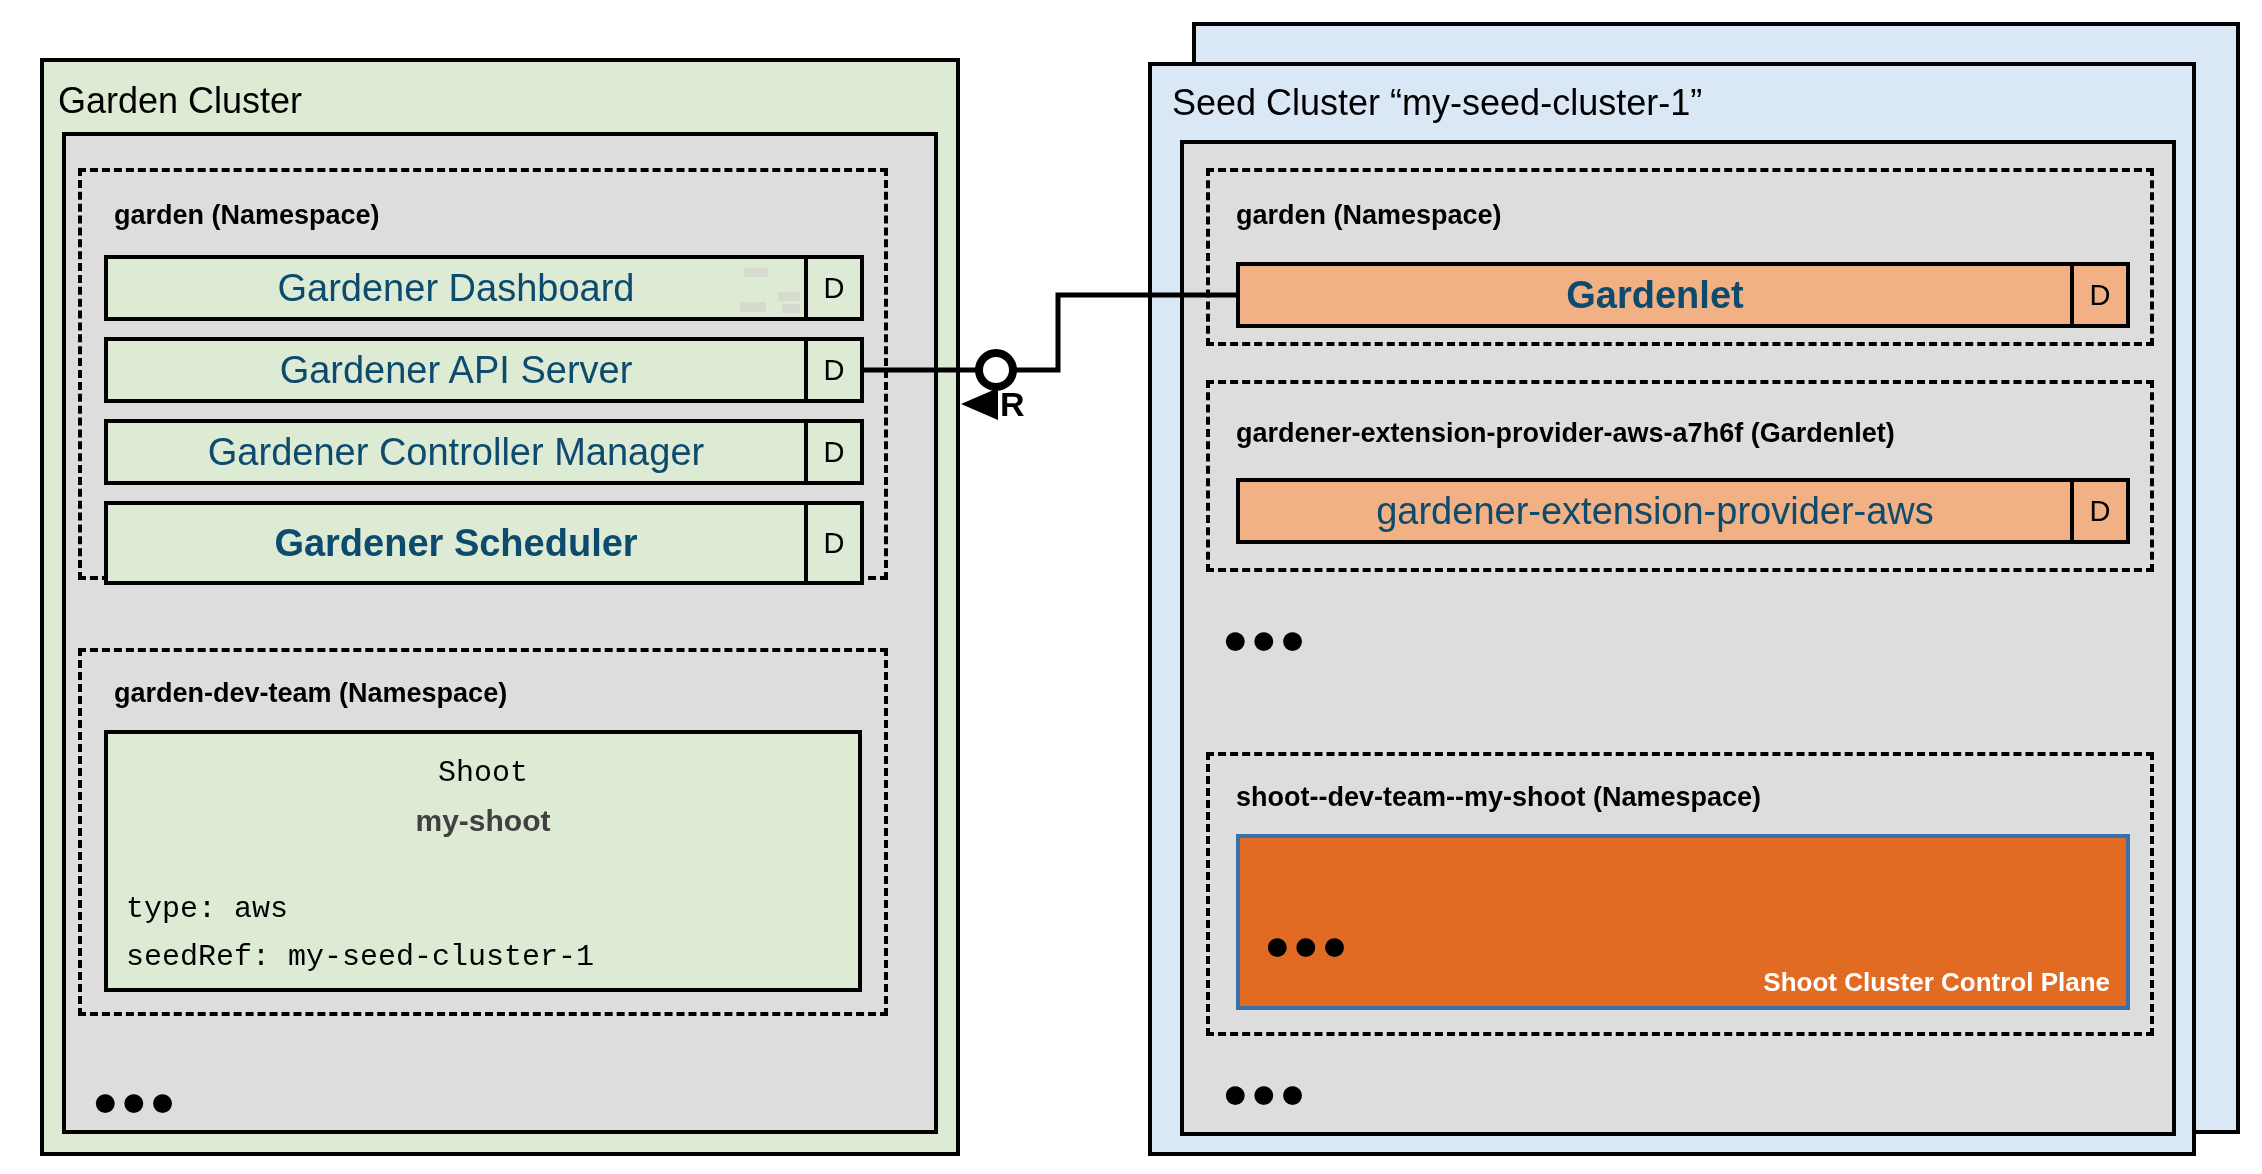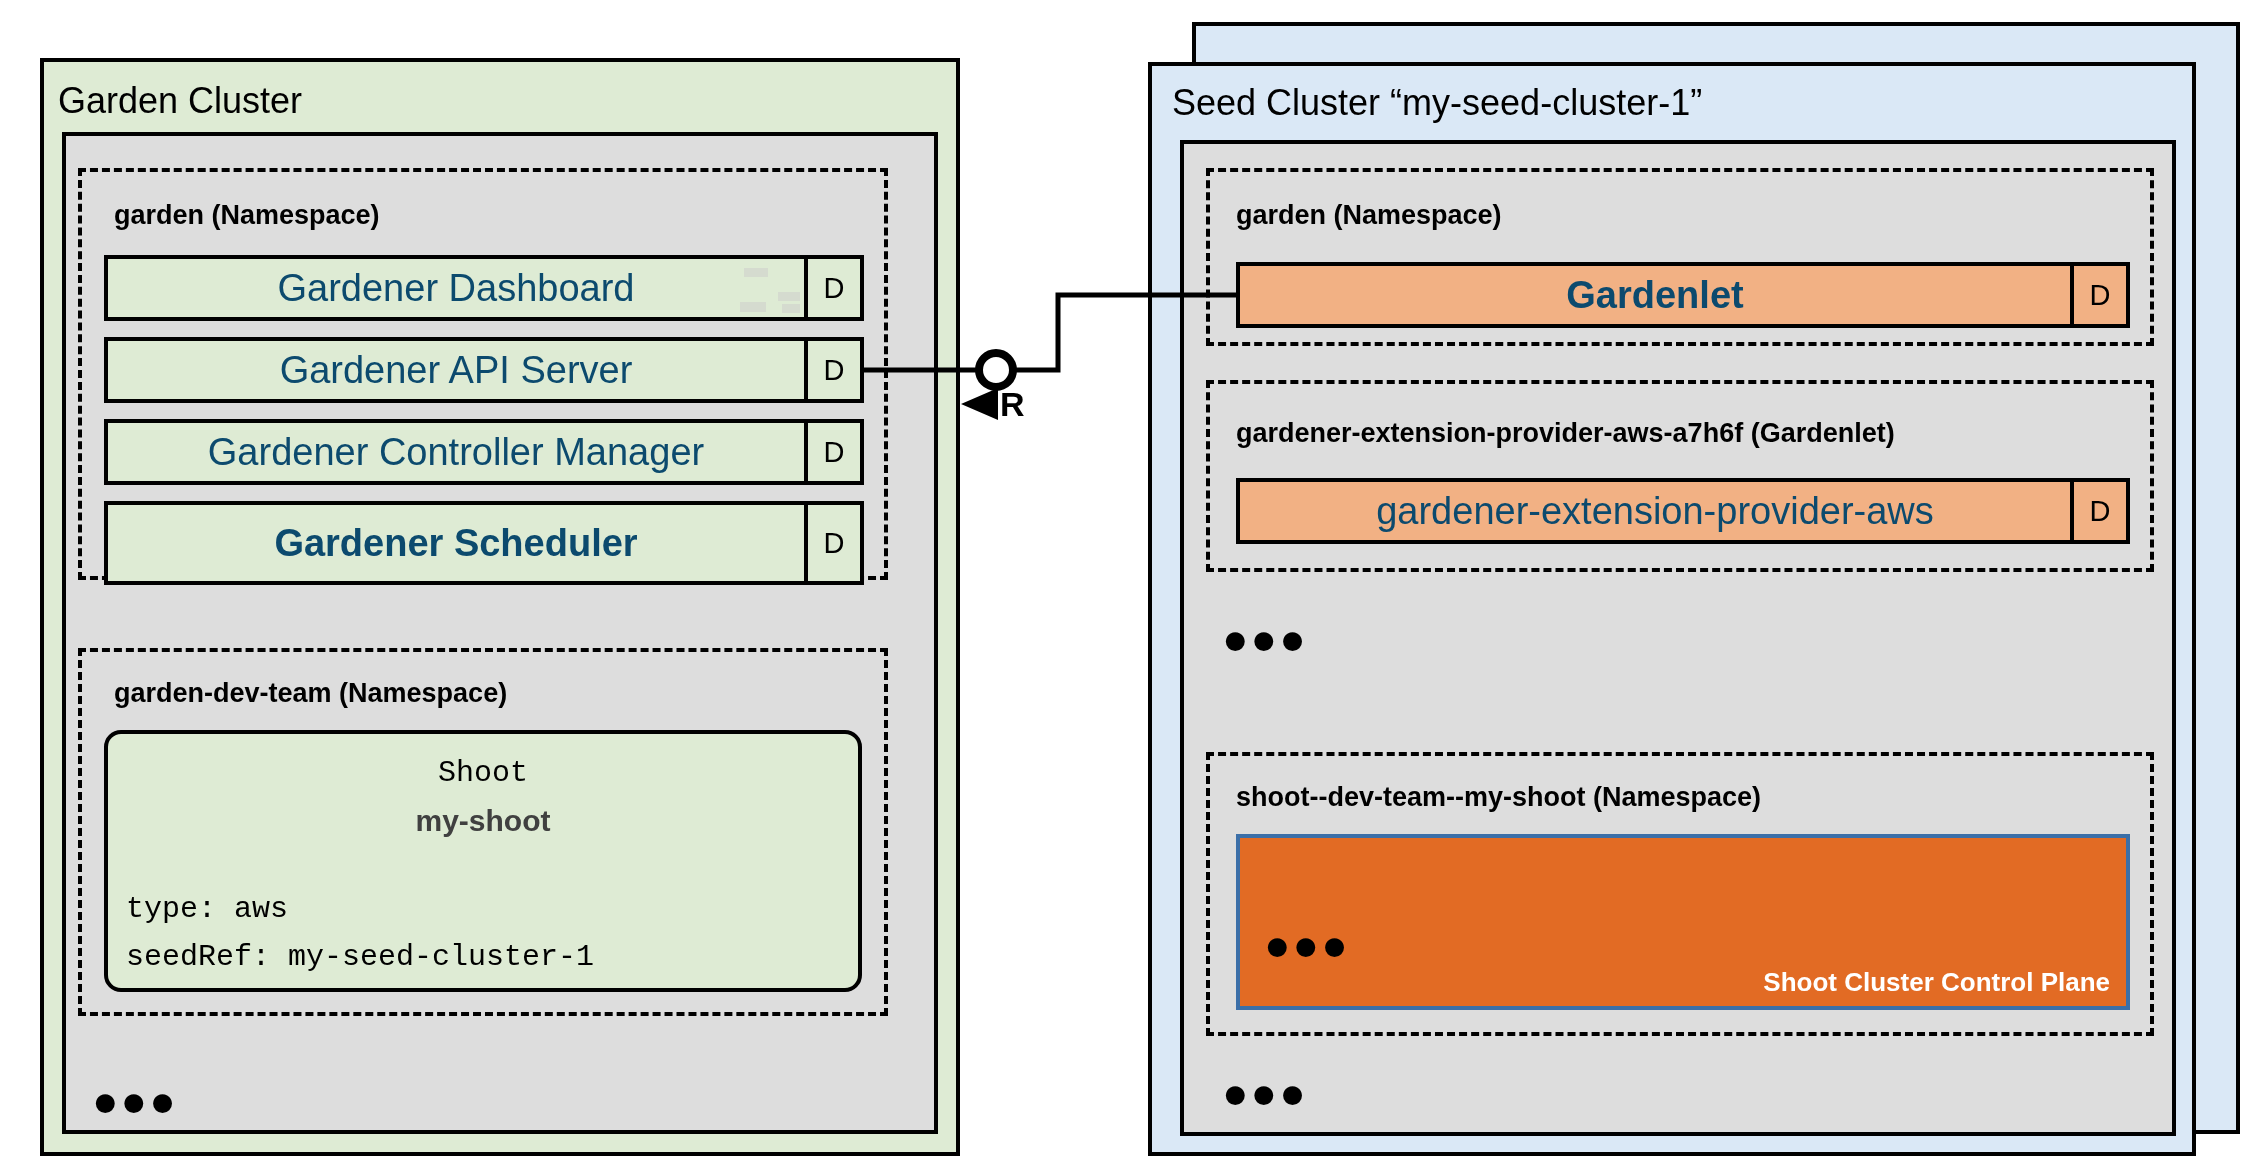--- a/index.html
+++ b/index.html
@@ -196,21 +196,21 @@
 
   <div class="comp fill-green" style="left:104px; top:501px; width:760px; height:84px;">
     <div class="comp-name fill-green bold">Gardener Scheduler</div>
     <div class="comp-badge fill-green">D</div>
   </div>
 
   <div class="dashbox" style="left:78px; top:648px; width:810px; height:368px;"></div>
 
   <div class="ns-label" style="left:114px; top:678px;">garden-dev-team (Namespace)</div>
 
-  <div class="shoot-card" style="left:104px; top:730px; width:758px; height:262px;border-radius:17px;">
+  <div class="shoot-card" style="left:104px; top:730px; width:758px; height:262px;">
     <div class="shoot-kind" style="top:22px;">Shoot</div>
     <div class="shoot-name" style="top:70px;">my-shoot</div>
     <div class="shoot-spec" style="left:18px; top:158px;">type: aws</div>
     <div class="shoot-spec" style="left:18px; top:206px;">seedRef: my-seed-cluster-1</div>
   </div>
 
   <div class="ellipsis" style="left:92px; top:1090px;">●●●</div>
 
   <div class="solidbox fill-blue" style="left:1148px; top:62px; width:1048px; height:1094px;"></div>
 

